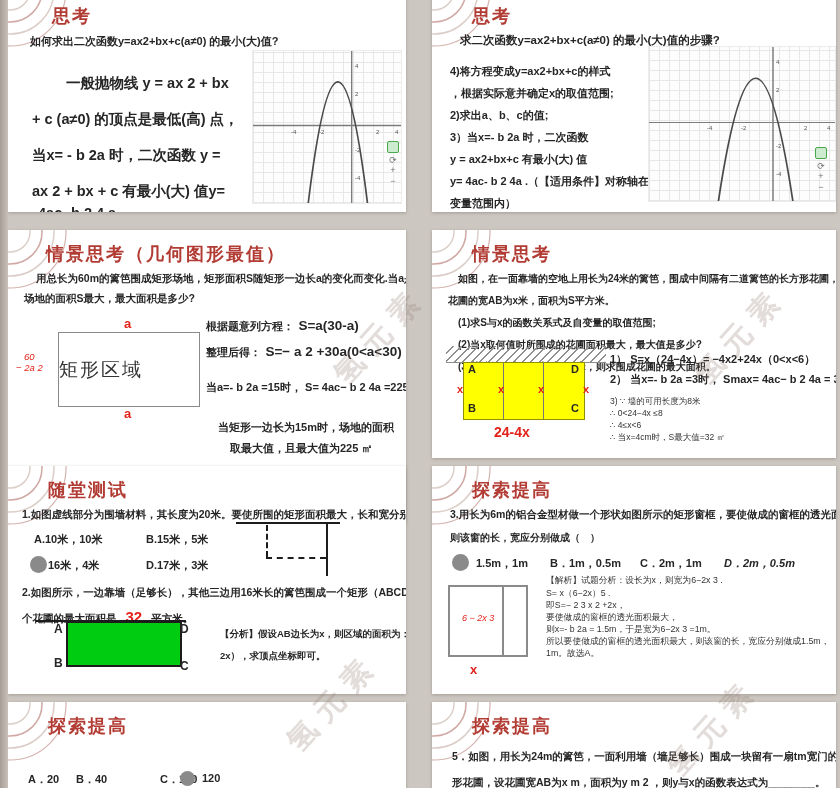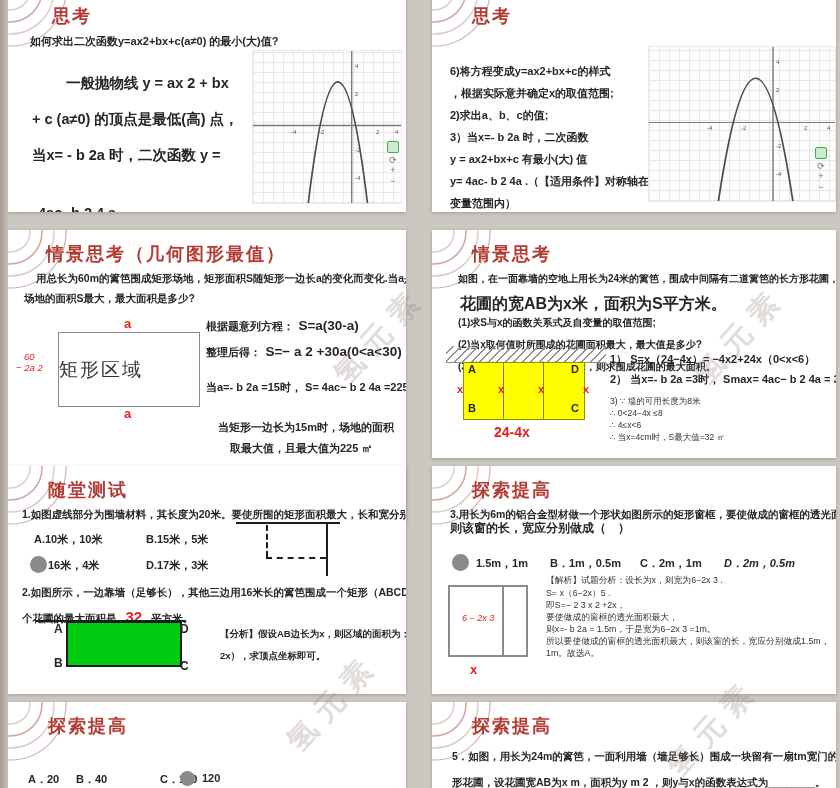--- a/index.html
+++ b/index.html
@@ -43,20 +43,21 @@
       <circle cx="2" cy="2" r="20" stroke="#dccfca" stroke-width="1.5"></circle>
       <circle cx="2" cy="2" r="32" stroke="#cfa8a2" stroke-width="1.5"></circle>
       <circle cx="2" cy="2" r="44" stroke="#dccfca" stroke-width="1.5"></circle>
       <circle cx="2" cy="2" r="56" stroke="#d4b3ae" stroke-width="1.2"></circle>
     </svg>
     <div class="t title" style="left:44px;top:16px;">思考</div>
     <div class="t b" style="left:22px;top:46px;font-size:11px;">如何求出二次函数y=ax2+bx+c(a≠0) 的最小(大)值?</div>
     <div class="t b" style="left:58px;top:86px;font-size:14.5px;">一般抛物线 y = ax 2 + bx</div>
     <div class="t b" style="left:24px;top:122px;font-size:14.5px;">+ c (a≠0) 的顶点是最低(高) 点，</div>
     <div class="t b" style="left:24px;top:158px;font-size:14.5px;">当x= -  b 2a 时，二次函数 y =</div>
+    <div class="t b" style="left:24px;top:194px;font-size:14.5px;">ax 2 + bx + c 有最小(大) 值y=</div>
     <div class="t b" style="left:30px;top:217px;font-size:14.5px;">4ac- b 2 4 a</div>
 
     <div class="graph" style="left:244px;top:62px;width:148px;height:152px;">
       <svg width="148" height="152" viewBox="0 0 150 155" preserveAspectRatio="none">
         <line x1="0" y1="76" x2="150" y2="76" stroke="#7c7c7c" stroke-width="1.4"></line>
         <line x1="100" y1="0" x2="100" y2="155" stroke="#7c7c7c" stroke-width="1.4"></line>
         <path d="M56,155 Q86,-92 116,155" fill="none" stroke="#4a4a4a" stroke-width="1.7"></path>
       </svg>
       <span class="tick" style="left:38px;top:78px;">-4</span>
       <span class="tick" style="left:66px;top:78px;">-2</span>
@@ -76,21 +77,22 @@
   </div>
 
   <div class="slide" style="left:432px;top:-12px;width:404px;height:224px;">
     <svg class="arcs" width="72" height="72" viewBox="0 0 72 72" fill="none">
       <circle cx="2" cy="2" r="20" stroke="#dccfca" stroke-width="1.5"></circle>
       <circle cx="2" cy="2" r="32" stroke="#cfa8a2" stroke-width="1.5"></circle>
       <circle cx="2" cy="2" r="44" stroke="#dccfca" stroke-width="1.5"></circle>
       <circle cx="2" cy="2" r="56" stroke="#d4b3ae" stroke-width="1.2"></circle>
     </svg>
     <div class="t title" style="left:40px;top:16px;">思考</div>
-    <div class="t b" style="left:18px;top:76px;font-size:11px;">6)将方程变成y=ax2+bx+c的样式</div>
+    <div class="t b" style="left:28px;top:45px;font-size:11.5px;">求二次函数y=ax2+bx+c(a≠0) 的最小(大)值的步骤?</div>
+    <div class="t b" style="left:18px;top:76px;font-size:11px;">4)将方程变成y=ax2+bx+c的样式</div>
     <div class="t b" style="left:18px;top:98px;font-size:11px;">，根据实际意并确定x的取值范围;</div>
     <div class="t b" style="left:18px;top:120px;font-size:11px;">2)求出a、b、c的值;</div>
     <div class="t b" style="left:18px;top:142px;font-size:11px;">3）当x=- b 2a 时，二次函数</div>
     <div class="t b" style="left:18px;top:164px;font-size:11px;">y = ax2+bx+c 有最小(大) 值</div>
     <div class="t b" style="left:18px;top:186px;font-size:11px;">y=  4ac- b 2  4a .（【适用条件】对称轴在自</div>
     <div class="t b" style="left:18px;top:208px;font-size:11px;">变量范围内）</div>
     <div class="graph" style="left:216px;top:58px;width:186px;height:154px;">
       <svg width="186" height="154" viewBox="0 0 150 155" preserveAspectRatio="none">
         <line x1="0" y1="76" x2="150" y2="76" stroke="#7c7c7c" stroke-width="1.2"></line>
         <line x1="100" y1="0" x2="100" y2="155" stroke="#7c7c7c" stroke-width="1.2"></line>
@@ -149,21 +151,21 @@
 
   <div class="slide" style="left:432px;top:230px;width:404px;height:228px;">
     <svg class="arcs" width="72" height="72" viewBox="0 0 72 72" fill="none">
       <circle cx="2" cy="2" r="20" stroke="#dccfca" stroke-width="1.5"></circle>
       <circle cx="2" cy="2" r="32" stroke="#cfa8a2" stroke-width="1.5"></circle>
       <circle cx="2" cy="2" r="44" stroke="#dccfca" stroke-width="1.5"></circle>
       <circle cx="2" cy="2" r="56" stroke="#d4b3ae" stroke-width="1.2"></circle>
     </svg>
     <div class="t title" style="left:40px;top:12px;">情景思考</div>
     <div class="t b" style="left:26px;top:42px;font-size:10px;">如图，在一面靠墙的空地上用长为24米的篱笆，围成中间隔有二道篱笆的长方形花圃，设</div>
-    <div class="t b" style="left:28px;top:64px;font-size:16px;">花圃的宽AB为x米，面积为S平方米。</div>
+    <div class="t b" style="left:16px;top:64px;font-size:10px;">花圃的宽AB为x米，面积为S平方米。</div>
     <div class="t b" style="left:26px;top:86px;font-size:10px;">(1)求S与x的函数关系式及自变量的取值范围;</div>
     <div class="t b" style="left:26px;top:108px;font-size:10px;">(2)当x取何值时所围成的花圃面积最大，最大值是多少?</div>
     <div class="t b" style="left:26px;top:130px;font-size:10px;">(3)若墙的最大可用长度为8米，则求围成花圃的最大面积。</div>
 
     <div class="hatch" style="left:14px;top:116px;width:160px;height:16px;"></div>
     <div style="position:absolute;left:31px;top:132px;width:120px;height:56px;background:#ffff00;border:1.5px solid #8f8f00;">
       <div style="position:absolute;left:39px;top:0;width:1px;height:100%;background:#777;"></div>
       <div style="position:absolute;left:79px;top:0;width:1px;height:100%;background:#777;"></div>
     </div>
     <div class="t b" style="left:36px;top:133px;font-size:11px;">A</div>
@@ -222,21 +224,21 @@
 
   <div class="slide" style="left:432px;top:466px;width:404px;height:228px;">
     <svg class="arcs" width="72" height="72" viewBox="0 0 72 72" fill="none">
       <circle cx="2" cy="2" r="20" stroke="#dccfca" stroke-width="1.5"></circle>
       <circle cx="2" cy="2" r="32" stroke="#cfa8a2" stroke-width="1.5"></circle>
       <circle cx="2" cy="2" r="44" stroke="#dccfca" stroke-width="1.5"></circle>
       <circle cx="2" cy="2" r="56" stroke="#d4b3ae" stroke-width="1.2"></circle>
     </svg>
     <div class="t title" style="left:40px;top:12px;">探索提高</div>
     <div class="t b" style="left:18px;top:42px;font-size:10.5px;">3.用长为6m的铝合金型材做一个形状如图所示的矩形窗框，要使做成的窗框的透光面积最大，</div>
-    <div class="t b" style="left:18px;top:54px;font-size:12px;">则该窗的长，宽应分别做成（　）</div>
+    <div class="t b" style="left:18px;top:65px;font-size:10px;">则该窗的长，宽应分别做成（　）</div>
     <span class="dot" style="position:absolute;left:20px;top:88px;width:17px;height:17px;"></span>
     <div class="t b" style="left:44px;top:90px;font-size:11px;">1.5m，1m</div>
     <div class="t b" style="left:118px;top:90px;font-size:11px;">B．1m，0.5m</div>
     <div class="t b" style="left:208px;top:90px;font-size:11px;">C．2m，1m</div>
     <div class="t b" style="left:292px;top:90px;font-size:11px;font-style:italic;">D．2m，0.5m</div>
 
     <div style="position:absolute;left:16px;top:119px;width:76px;height:68px;border:2px solid #8a8a8a;">
       <div style="position:absolute;left:52px;top:0;width:2px;height:100%;background:#8a8a8a;"></div>
     </div>
     <div class="t red" style="left:30px;top:147px;font-size:9px;font-style:italic;">6 − 2x 3</div>

